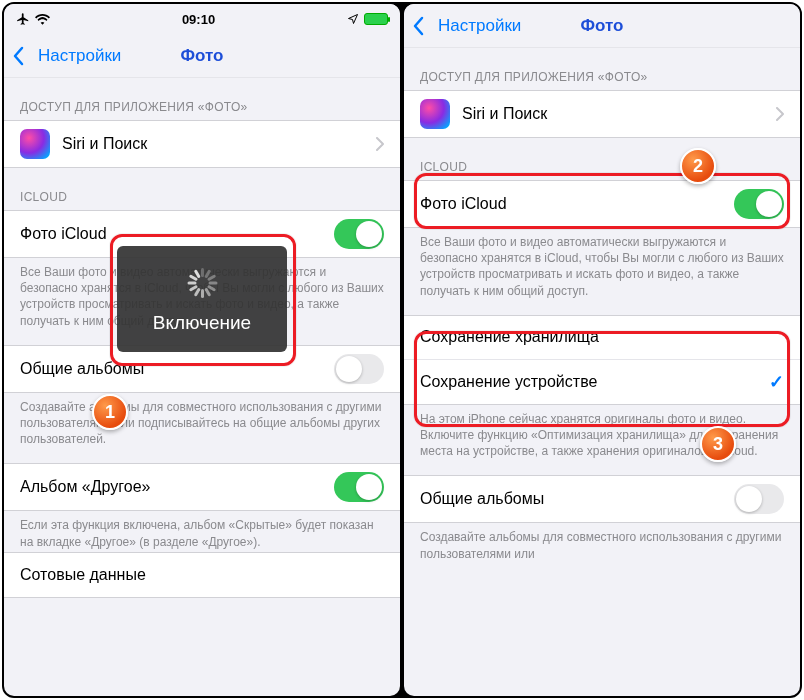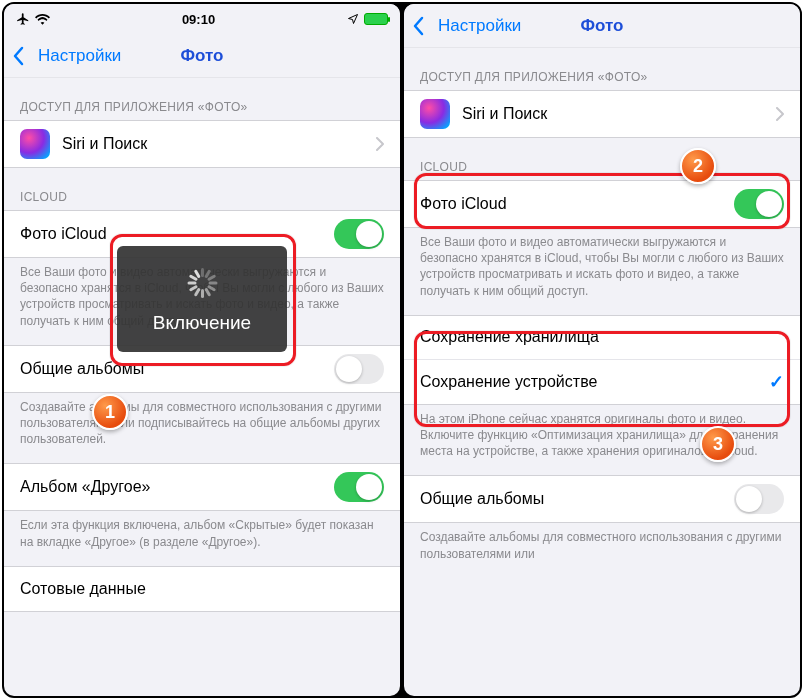--- a/index.html
+++ b/index.html
@@ -260,21 +260,21 @@
       <div class="cell-group" style="margin-top:14px">
         <div class="cell">
           <div class="label">Альбом «Другое»</div>
           <div class="toggle on">
               <div class="knob"></div>
             </div>
         </div>
       </div>
       <div class="footer-text">Если эта функция включена, альбом «Скрытые» будет показан на вкладке «Другое» (в разделе «Другое»).</div>
 
-      <div class="cell-group" style="margin-top:14px">
+      <div class="cell-group" style="">
         <div class="cell">
           <div class="label">Сотовые данные</div>
         </div>
       </div>
 
       <div class="hud" style="top:168px">
         <div class="spinner">
           <span style="transform:rotate(0deg);opacity:.3"></span>
           <span style="transform:rotate(30deg);opacity:.35"></span>
           <span style="transform:rotate(60deg);opacity:.4"></span>

